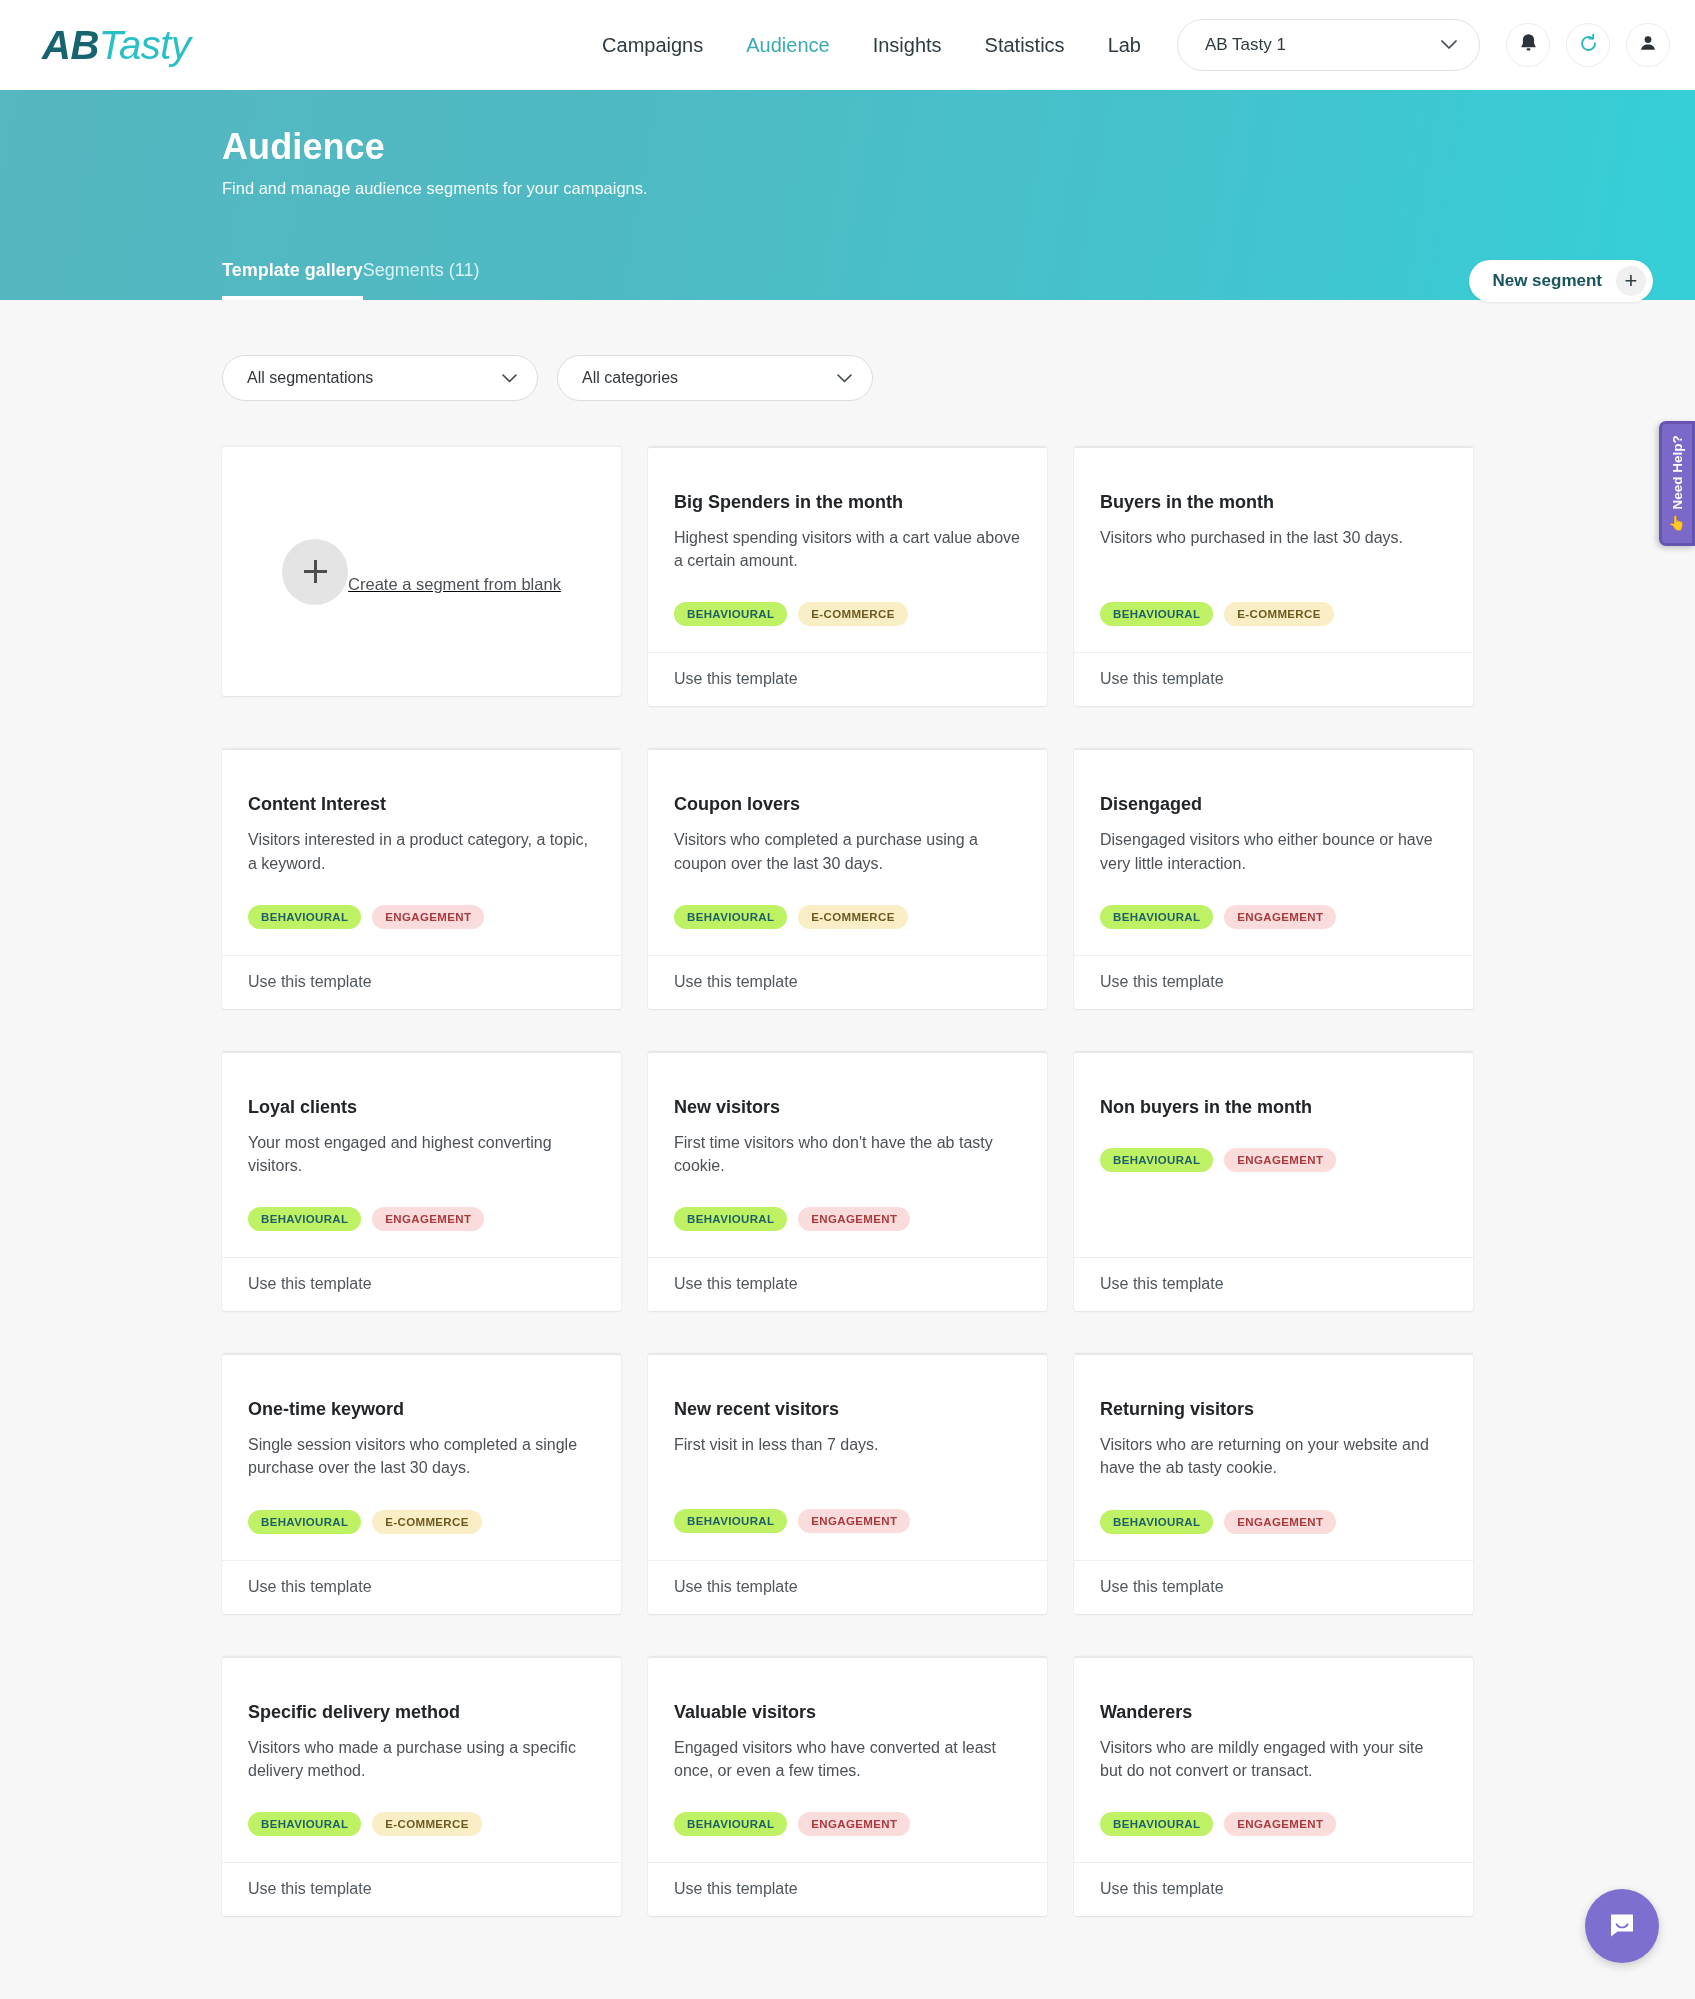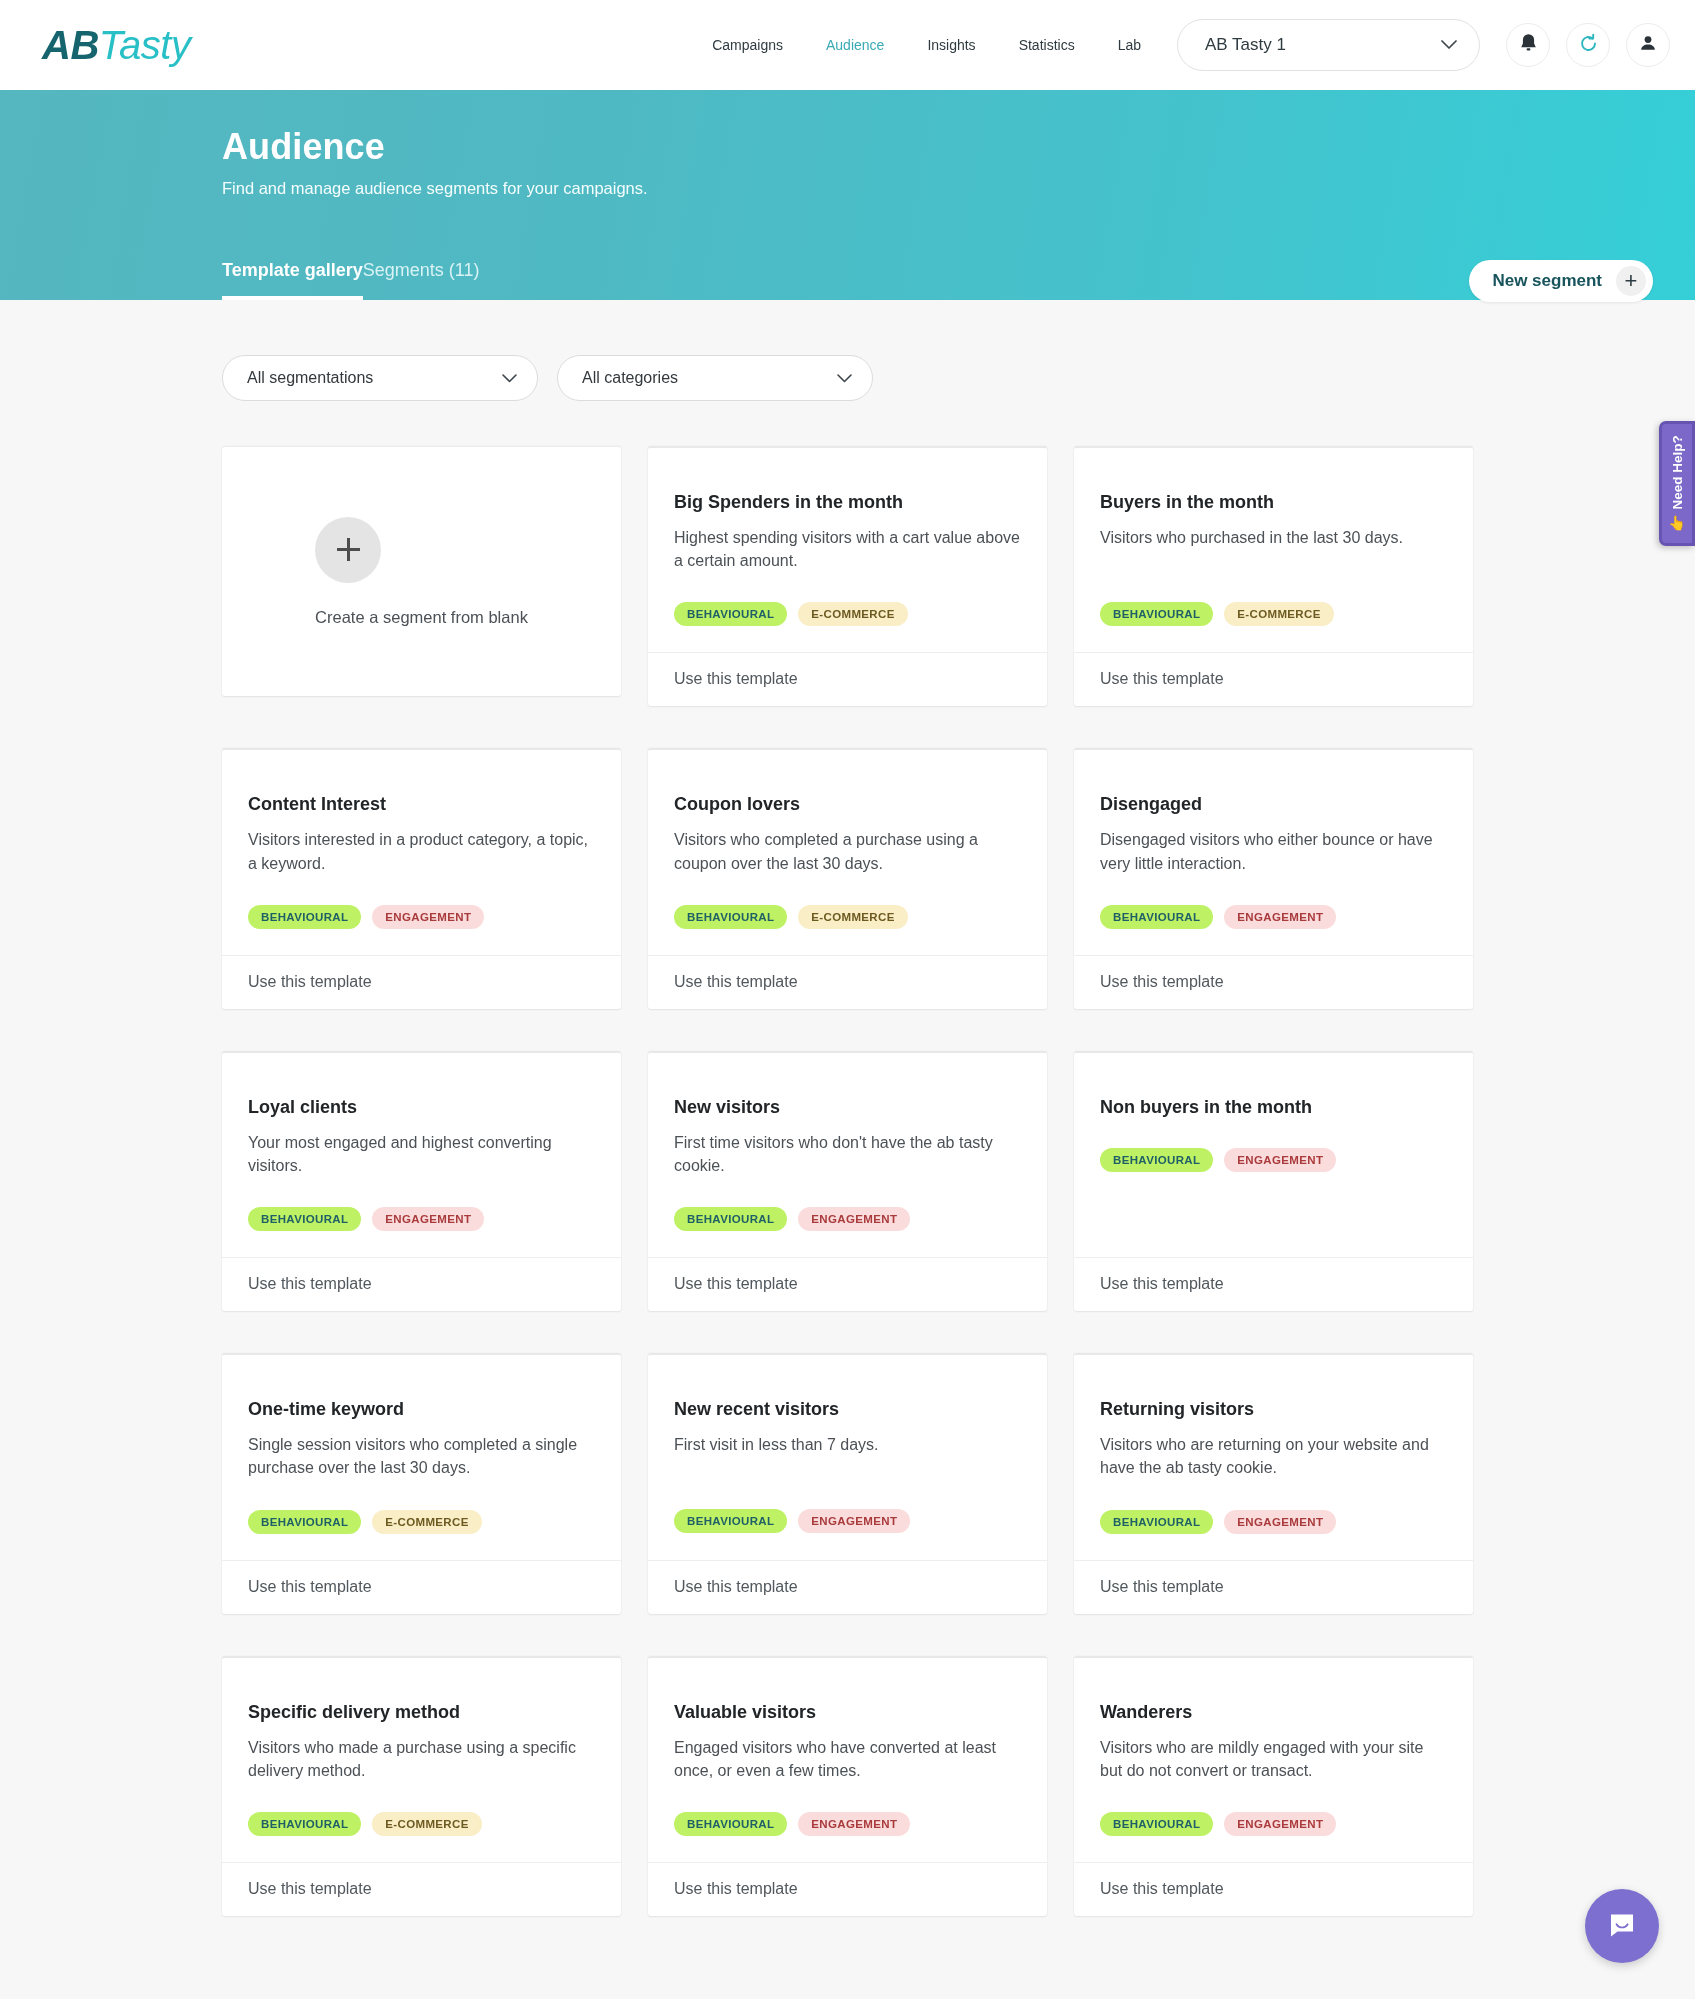--- a/index.html
+++ b/index.html
@@ -32,21 +32,21 @@
   .logo .ab { color: #15646e; }
   .logo .tasty { color: #29bfc6; font-weight: 500; }
 
   .mainnav {
     display: flex;
     align-items: center;
     gap: 43px;
     margin-left: auto;
   }
   .mainnav a {
-    font-size: 14px;
+    font-size: 20px;
     color: #2f3b40;
     text-decoration: none;
     white-space: nowrap;
   }
   .mainnav a.active { color: #3aabb5; }
 
   .account-select {
     margin-left: 36px;
     width: 303px;
     height: 52px;
@@ -203,21 +203,21 @@
     color: #51585d;
   }
 
   
   .card.blank {
     border-top: 1px solid #ececec;
     align-items: center;
     justify-content: center;
     height: 250px;
   }
-  .blank-inner { display: flex; flex-direction: column; align-items: flex-start; }
+  .blank-inner { display: flex; flex-direction: row; align-items: center; text-decoration: underline; }
   .blank-circle {
     width: 66px; height: 66px; border-radius: 50%;
     background: #e4e4e4;
     display: flex; align-items: center; justify-content: center;
     position: relative;
   }
   .blank-circle .bar-h { position: absolute; width: 23px; height: 3px; background: #4d4d4d; }
   .blank-circle .bar-v { position: absolute; width: 3px; height: 23px; background: #4d4d4d; }
   .blank-label { margin-top: 25px; font-size: 16.5px; color: #4b5156; }
 

